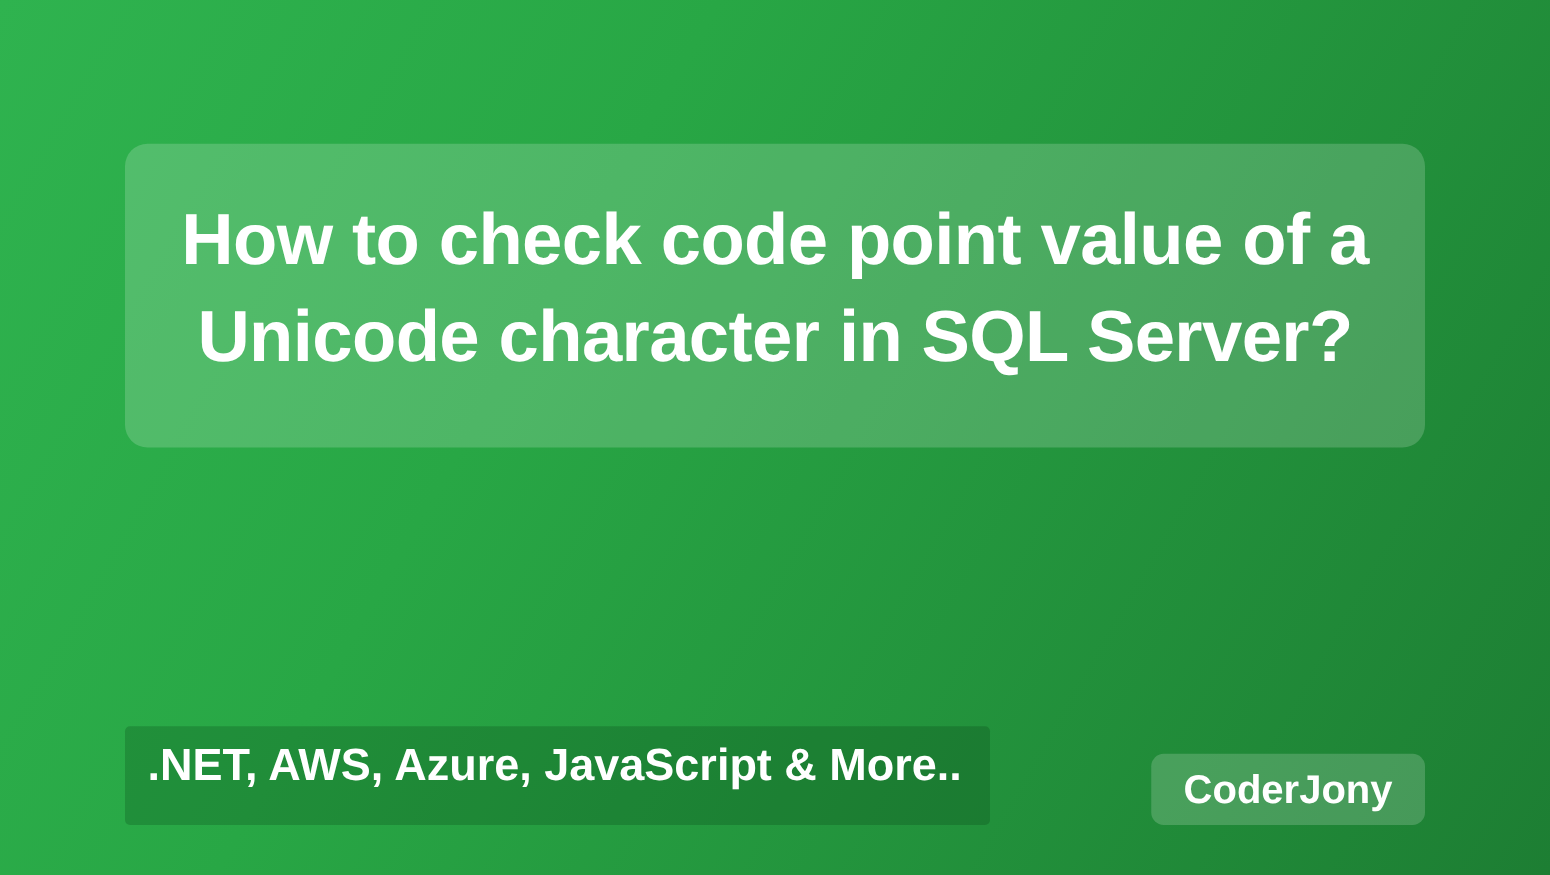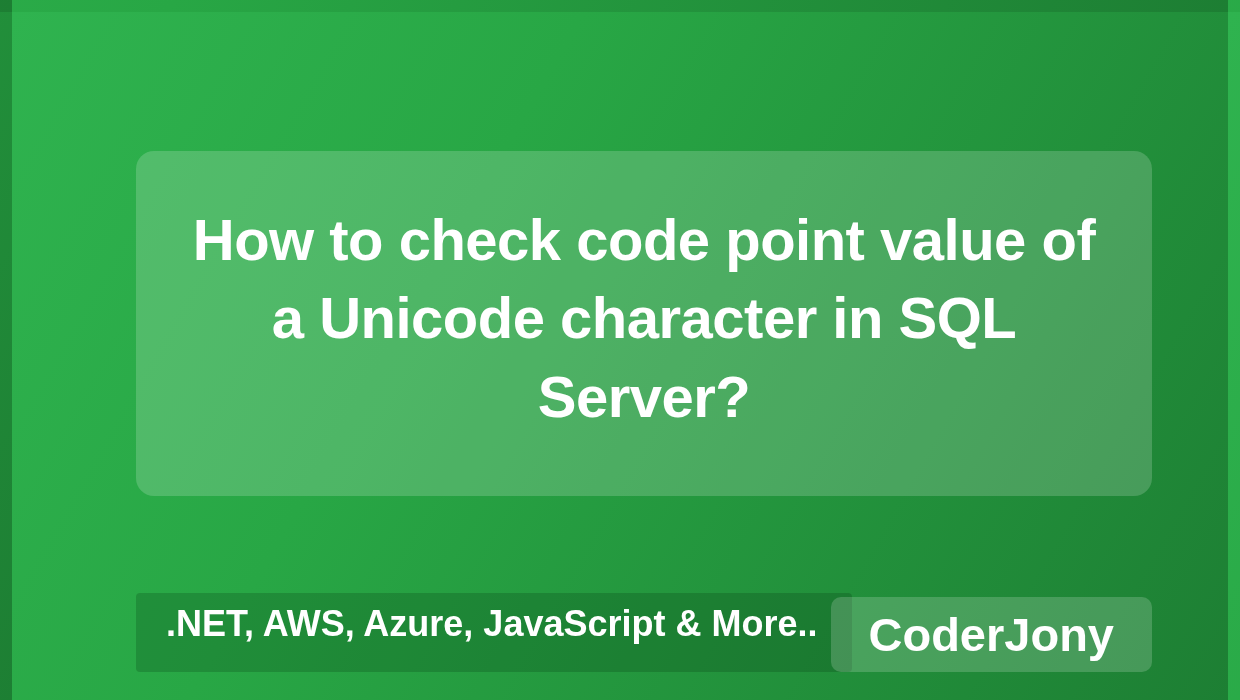--- a/index.html
+++ b/index.html
@@ -1,16 +1,16 @@
 <!DOCTYPE html>
 <html><head>
   <meta charset="utf-8">
   <style>
     * {
-      margin: 12px;
+      margin: 0;
       padding: 0;
       box-sizing: border-box;
     }
     body {
       width: 1240px;
       height: 700px;
       background: linear-gradient(120deg, #2fb34f 0%, #28a745 35%, #1d7e33 100%);
       font-family: 'Segoe UI', -apple-system, BlinkMacSystemFont, sans-serif;
       position: relative;
       overflow: hidden;
@@ -48,21 +48,21 @@
     .brand-card {
       position: absolute;
       bottom: 40px;
       right: 100px;
       background: rgba(255, 255, 255, 0.18);
       padding: 10px 26px;
       border-radius: 10px;
     }
     .brand-text {
       color: #ffffff;
-      font-size: 47px;
+      font-size: 32px;
       font-weight: 600;
     }
   </style>
 </head>
 <body>
 
 <div class="title-card">
   <h1 class="title-text">How to check code point value of a Unicode character in SQL Server?</h1>
 </div>
 

